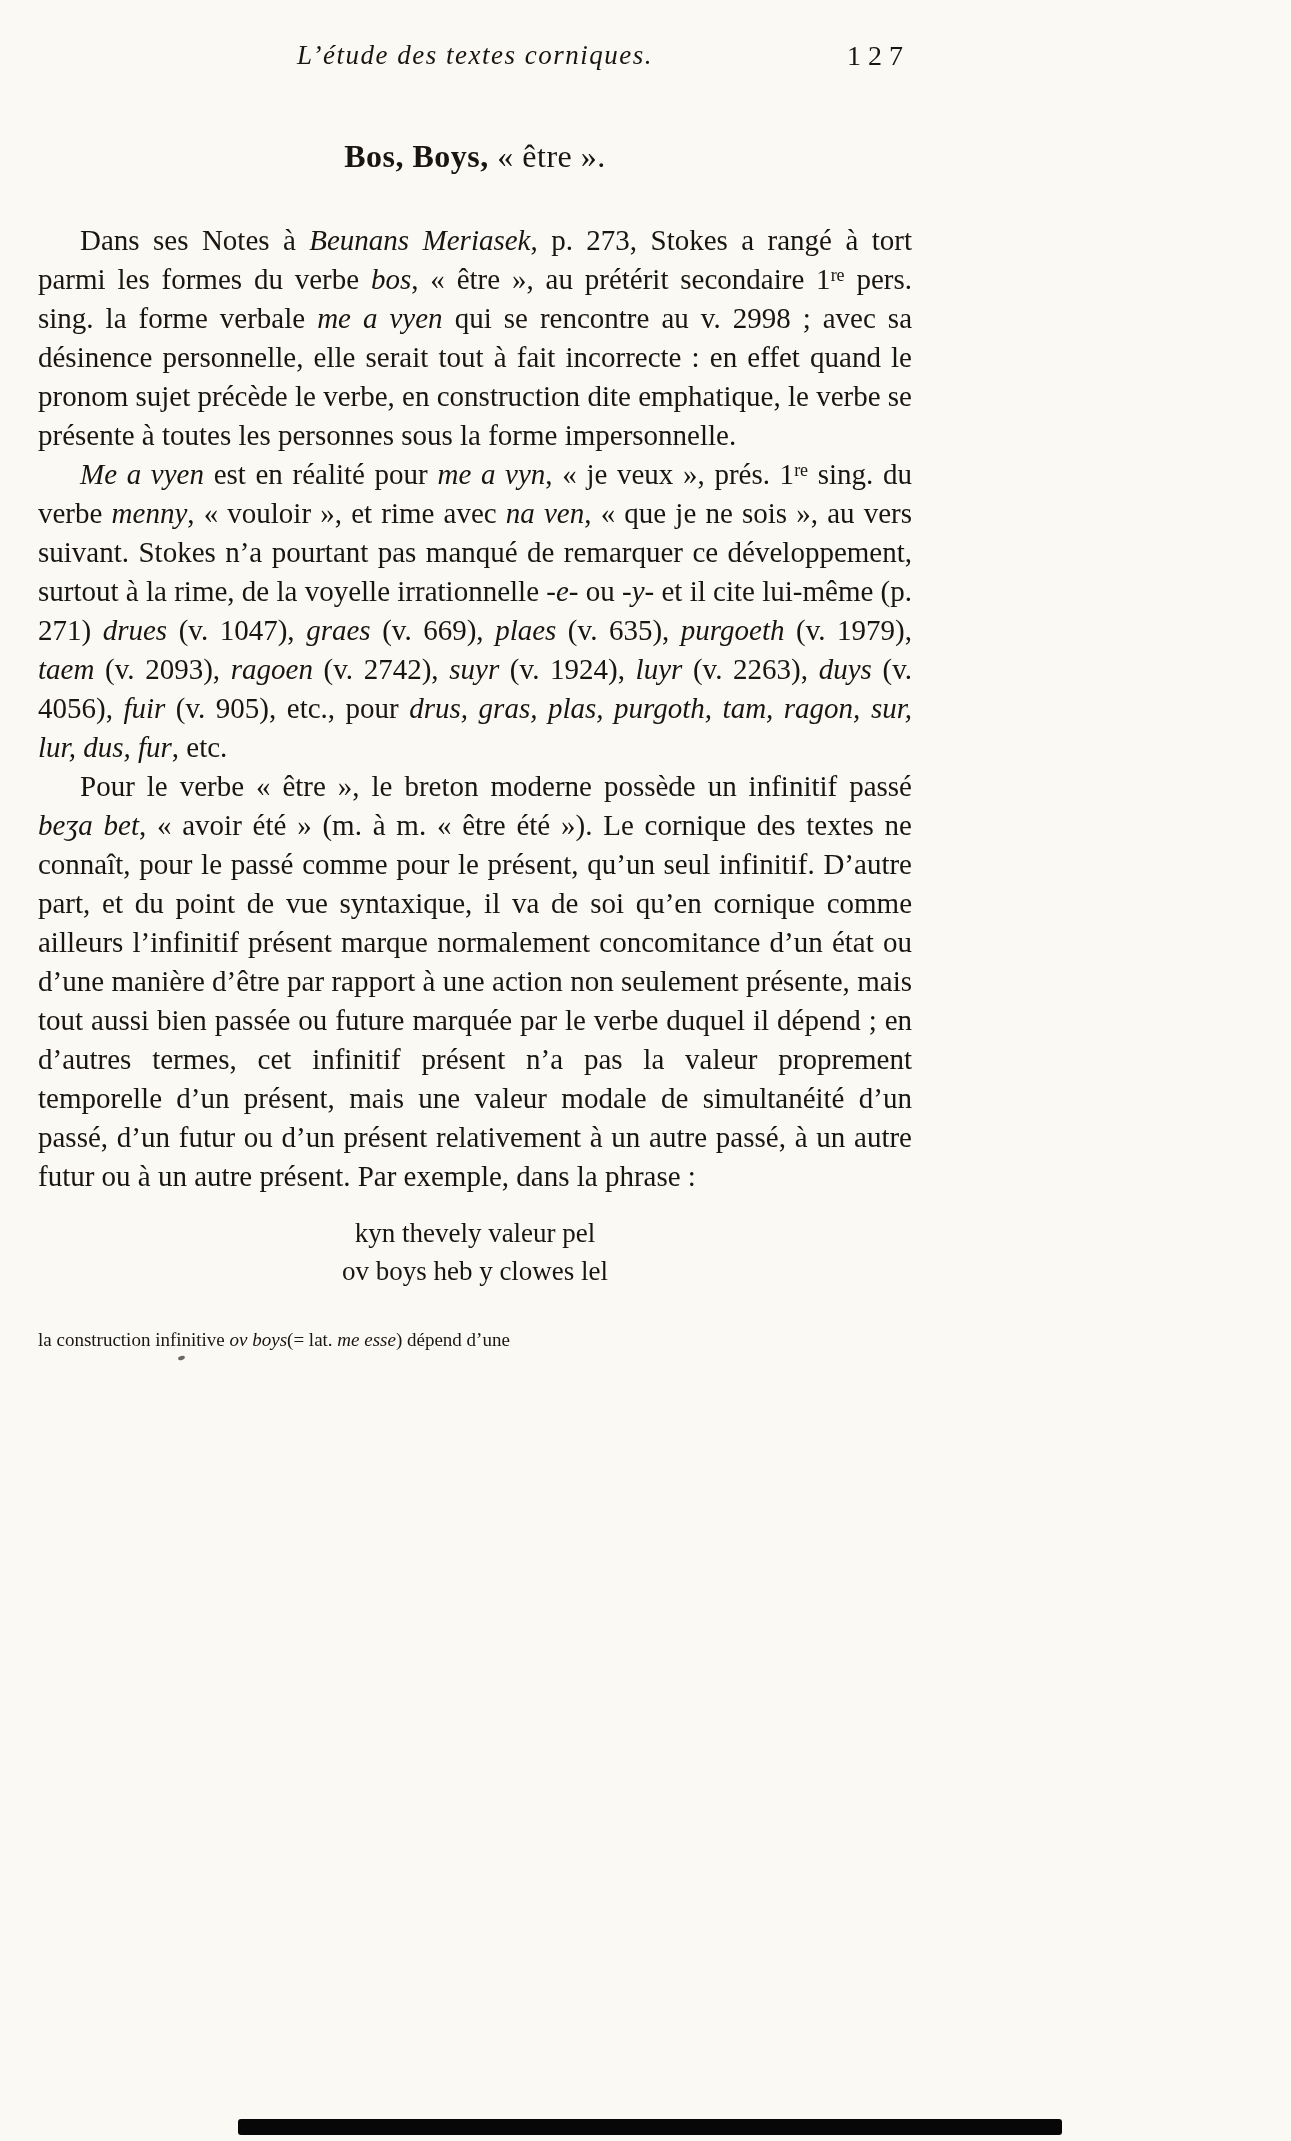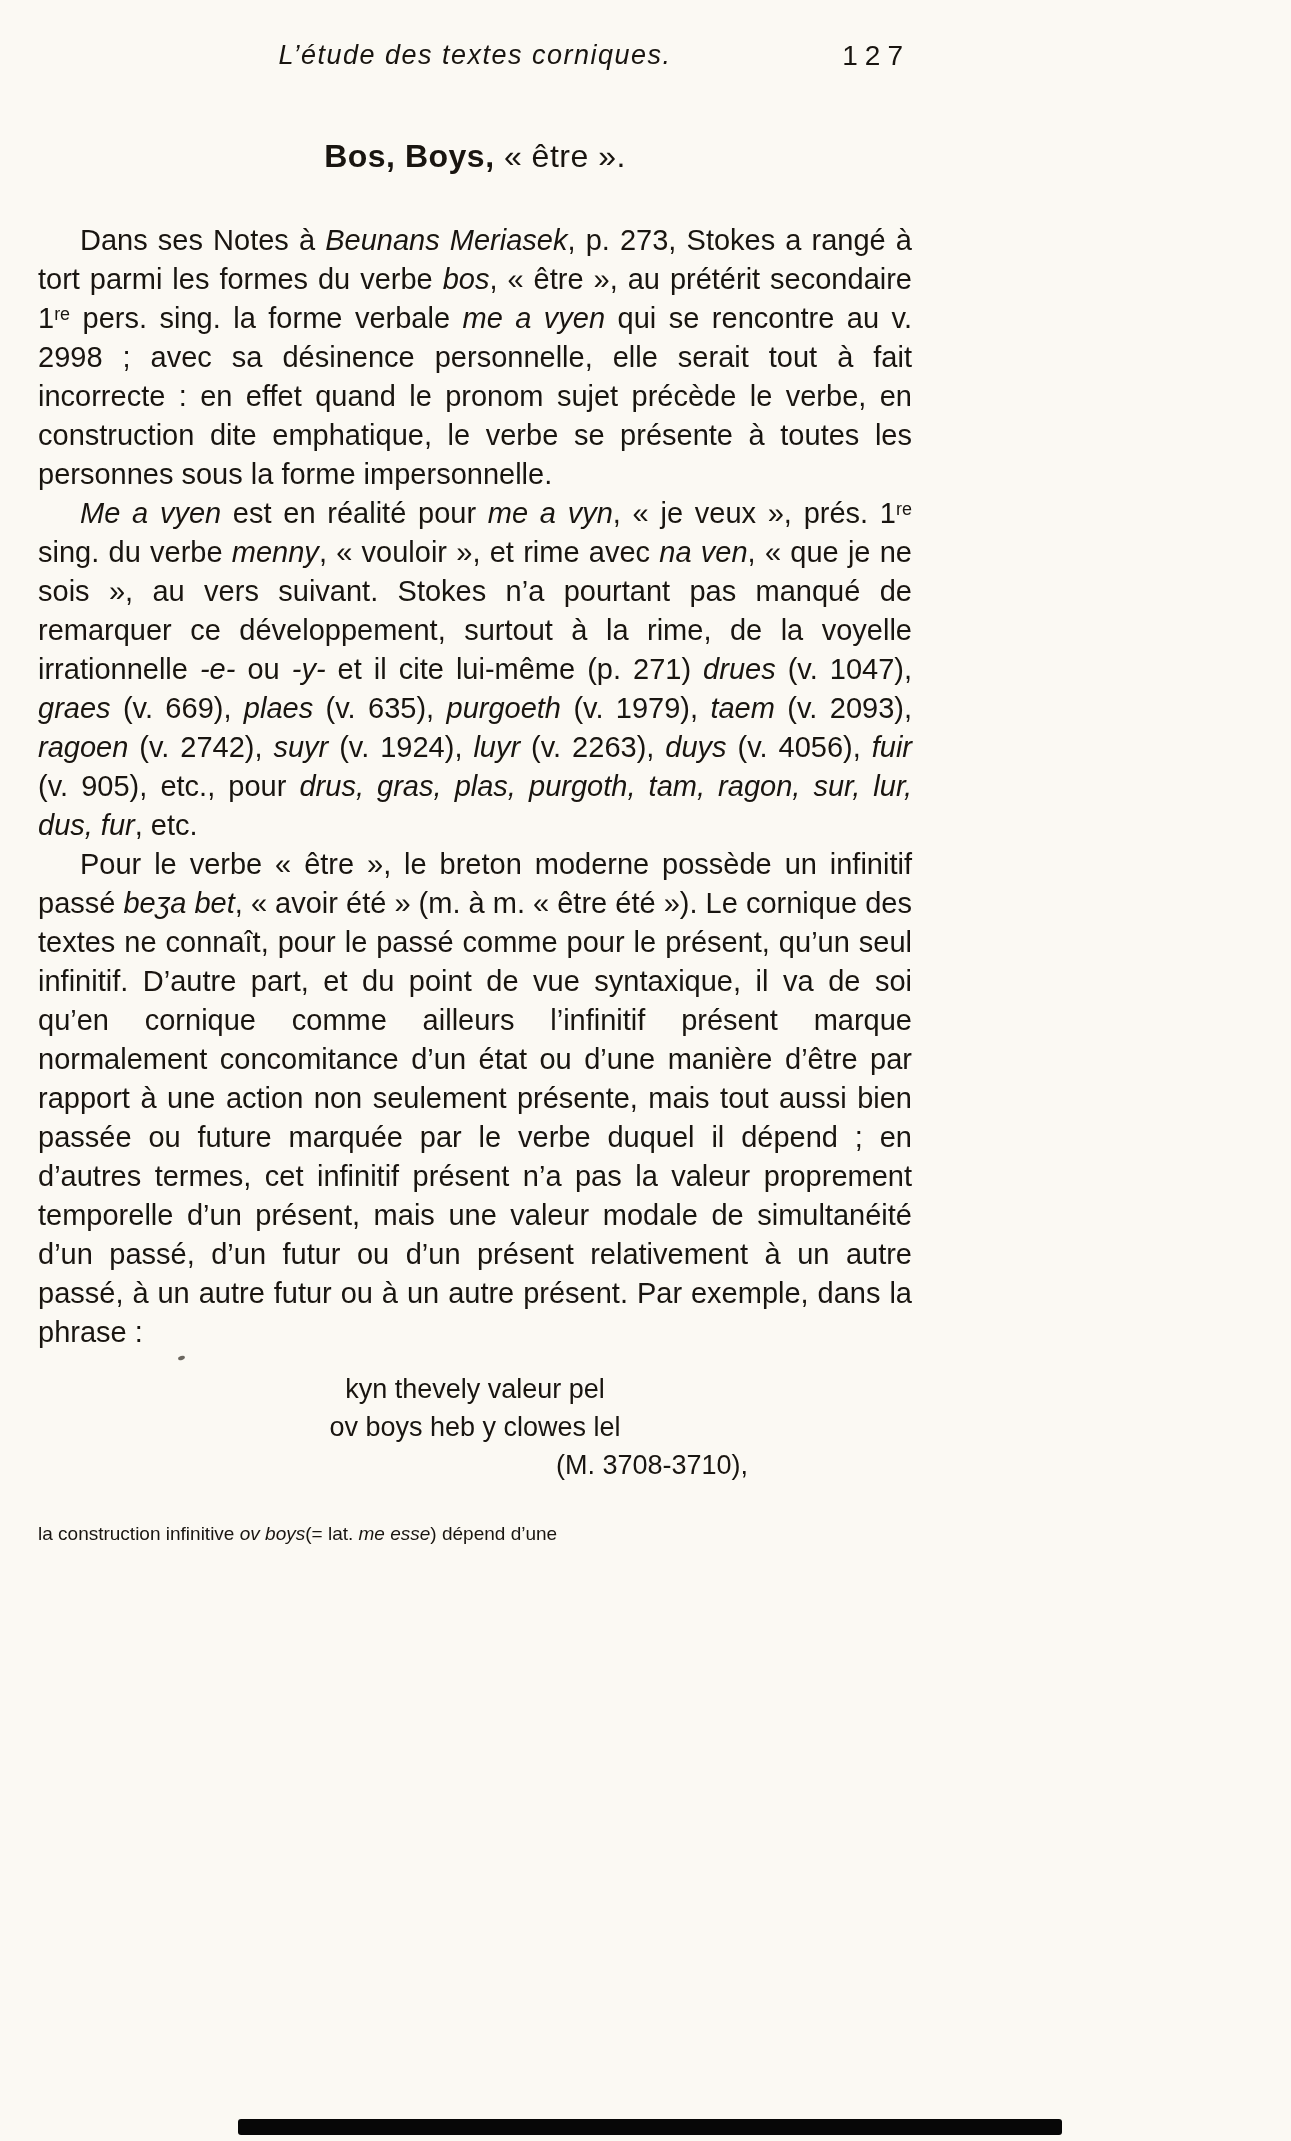--- a/index.html
+++ b/index.html
@@ -3,21 +3,21 @@
 <meta charset="utf-8">
 <style>
   :root { --paper:#fbf9f3; --ink:#191510; }
   * { box-sizing:border-box; }
   html, body { margin:0; padding:0; background:#d8d5cf; }
   .page {
     position:relative;
     width:1291px; height:2141px;
     background:var(--paper);
     color:var(--ink);
-    font-family:Liberation Sans, sans-serif;
+    font-family:Liberation Serif, serif;
     overflow:hidden;
   }
   .column { position:absolute; left:38px; top:40px; width:874px; }
 
   .page-header { position:relative; font-size:27px; height:42px; }
   .running-title { text-align:center; font-style:italic; letter-spacing:1.5px; }
   .page-number { position:absolute; right:2px; top:0; font-style:normal; letter-spacing:7px; font-size:28px; }
 
   .section-title { margin:56px 0 0 0; text-align:center; font-size:32px; font-weight:400; letter-spacing:.5px; }
 
@@ -51,21 +51,20 @@
 
     <div class="body-text">
       <p><span>Dans ses Notes à </span><span class="it">Beunans Meriasek</span><span>, p. 273, Stokes a rangé à tort parmi les formes du verbe </span><span class="it">bos</span><span>, « être », au prétérit secondaire 1</span><sup>re</sup><span> pers. sing. la forme verbale </span><span class="it">me a vyen</span><span> qui se rencontre au v. 2998 ; avec sa désinence personnelle, elle serait tout à fait incorrecte : en effet quand le pronom sujet précède le verbe, en construction dite emphatique, le verbe se présente à toutes les personnes sous la forme impersonnelle.</span></p>
       <p><span class="it">Me a vyen</span><span> est en réalité pour </span><span class="it">me a vyn</span><span>, « je veux », prés. 1</span><sup>re</sup><span> sing. du verbe </span><span class="it">menny</span><span>, « vouloir », et rime avec </span><span class="it">na ven</span><span>, « que je ne sois », au vers suivant. Stokes n’a pourtant pas manqué de remarquer ce développement, surtout à la rime, de la voyelle irrationnelle </span><span class="it">-e-</span><span> ou </span><span class="it">-y-</span><span> et il cite lui-même (p. 271) </span><span class="it">drues</span><span> (v. 1047), </span><span class="it">graes</span><span> (v. 669), </span><span class="it">plaes</span><span> (v. 635), </span><span class="it">purgoeth</span><span> (v. 1979), </span><span class="it">taem</span><span> (v. 2093), </span><span class="it">ragoen</span><span> (v. 2742), </span><span class="it">suyr</span><span> (v. 1924), </span><span class="it">luyr</span><span> (v. 2263), </span><span class="it">duys</span><span> (v. 4056), </span><span class="it">fuir</span><span> (v. 905), etc., pour </span><span class="it">drus, gras, plas, purgoth, tam, ragon, sur, lur, dus, fur</span><span>, etc.</span></p>
       <p><span>Pour le verbe « être », le breton moderne possède un infinitif passé </span><span class="it">beʒa bet</span><span>, « avoir été » (m. à m. « être été »). Le cornique des textes ne connaît, pour le passé comme pour le présent, qu’un seul infinitif. D’autre part, et du point de vue syntaxique, il va de soi qu’en cornique comme ailleurs l’infinitif présent marque normalement concomitance d’un état ou d’une manière d’être par rapport à une action non seulement présente, mais tout aussi bien passée ou future marquée par le verbe duquel il dépend ; en d’autres termes, cet infinitif présent n’a pas la valeur proprement temporelle d’un présent, mais une valeur modale de simultanéité d’un passé, d’un futur ou d’un présent relativement à un autre passé, à un autre futur ou à un autre présent. Par exemple, dans la phrase :</span></p>
     </div>
 
     <div class="verse">
       <div class="verse-line">kyn thevely valeur pel</div>
       <div class="verse-line">ov boys heb y clowes lel</div>
-      <div class="verse-citation">(M. 3708-3710),</div>
     </div>
 
     <p class="closing"><span>la construction infinitive </span><span class="it">ov boys</span><span>(= lat. </span><span class="it">me esse</span><span>) dépend d’une</span></p>
 
   </div>
 
   <div class="scan-speck"></div>
   <div class="scan-bar"></div>
 </div>
 

